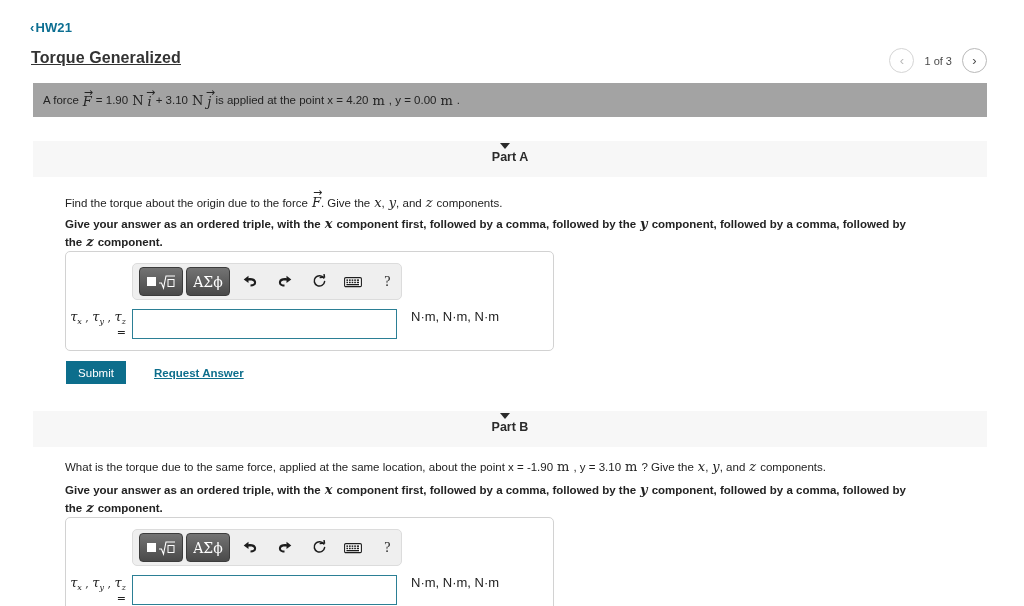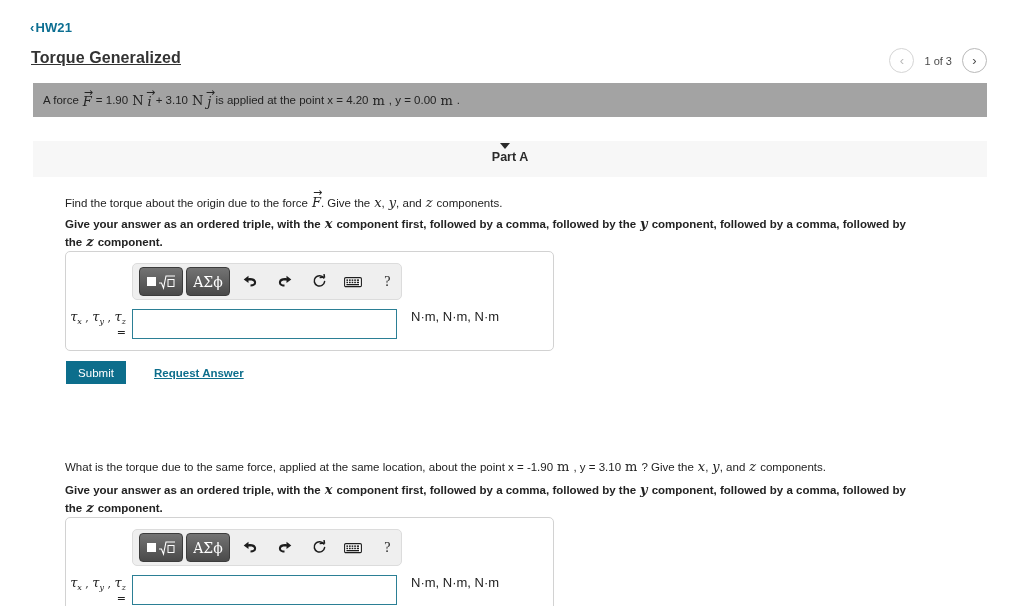--- a/index.html
+++ b/index.html
@@ -443,20 +443,24 @@
       <input class="answer-input" type="text" placeholder="" style="">
       <span class="answer-units">N·m, N·m, N·m</span>
     </div>
   </div>
 
   <div class="submit-row" style="top:361px;gap:9px;">
     <button class="submit-btn">Submit</button>
     <span class="request-link">Request Answer</span>
   </div>
 
+  <div class="part-header" style="top:411px;">
+    <span class="part-caret"></span>
+    <span class="part-title">Part B</span>
+  </div>
 
   <div class="qtext" style="top:458px;">
     <span>What is the torque due to the same force, applied at the same location, about the point x = -1.90</span><span class="nbsp-gap"></span><span class="mi-up">m</span><span class="nbsp-gap"></span><span>, y = 3.10</span><span class="nbsp-gap"></span><span class="mi-up">m</span><span class="nbsp-gap"></span><span>? Give the</span><span class="nbsp-gap"></span><span class="mi">x</span><span>,</span><span class="nbsp-gap"></span><span class="mi">y</span><span>, and</span><span class="nbsp-gap"></span><span class="mi">z</span><span class="nbsp-gap"></span><span>components.</span>
   </div>
 
   <div class="qtext bold" style="top:481px;">
     <span>Give your answer as an ordered triple, with the</span><span class="nbsp-gap"></span><span class="mi">x</span><span class="nbsp-gap"></span><span>component first, followed by a comma, followed by the</span><span class="nbsp-gap"></span><span class="mi">y</span><span class="nbsp-gap"></span><span>component, followed by a comma, followed by the</span><span class="nbsp-gap"></span><span class="mi">z</span><span class="nbsp-gap"></span><span>component.</span>
   </div>
 
   <div class="answer-card" style="top:517px; height:100px;">

